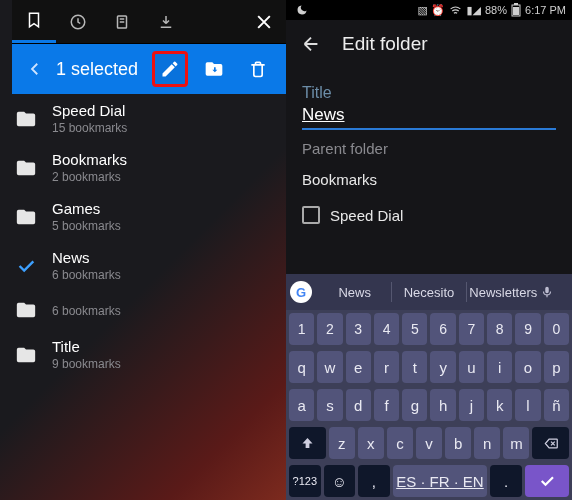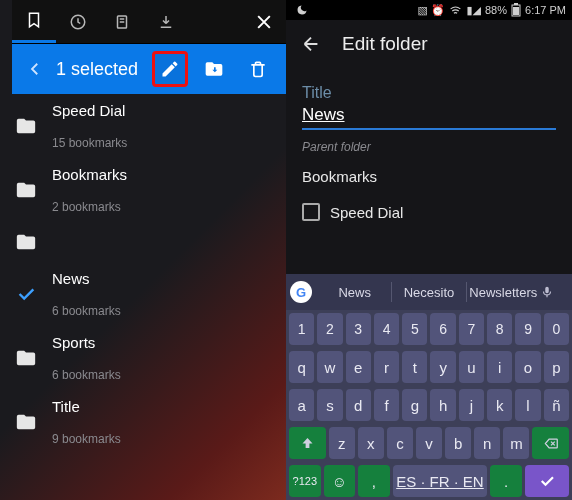--- a/index.html
+++ b/index.html
@@ -18,48 +18,48 @@
   .selbar { height: 50px; background:#0a79e8; display:flex; align-items:center; padding:0 10px; gap:8px; color:#fff; }
   .selbar .back { width:26px; display:flex;align-items:center;justify-content:center; }
   .selbar .seltext { flex:1; font-size:18px; }
   .selbar .aicon { width:36px; height:36px; display:flex;align-items:center;justify-content:center; }
   .selbar .hl { border:3px solid #e11; border-radius:4px; background:rgba(0,0,0,0.05); }
 
   .list { position:absolute; top:94px; bottom:46px; left:0; right:0; overflow:hidden; }
   .row { display:flex; align-items:center; padding:8px 14px; gap:14px; color:#fff; }
   .row .ic { width:24px; height:24px; display:flex;align-items:center;justify-content:center; color:#e8e8e8; }
   .row .txt .t { font-size:15px; color:#fff; }
-  .row .txt .s { font-size:12px; color:#8a8a8f; margin-top:17px; }
+  .row .txt .s { font-size:12px; color:#8a8a8f; margin-top:2px; }
 
   .bbar { position:absolute; bottom:0; left:0; right:0; height:46px; background:#0f0f10; display:flex; align-items:center; color:#fff; }
   .bbar > div { flex:1; display:flex;align-items:center;justify-content:center; font-size:13px; letter-spacing:1px; }
 
   
   .status { height:20px; background:#000; color:#cfcfcf; display:flex; align-items:center; justify-content:flex-end; padding:0 6px; font-size:11px; gap:4px; }
   .status .moon { margin-right:auto; margin-left:4px; }
   .rhead { height:48px; display:flex; align-items:center; gap:20px; padding:0 14px; color:#eee; }
   .rhead .title { font-size:19px; }
   .form { padding:10px 16px 0 16px; }
   .lbl { font-size:16px; color:#6c8da8; margin-top:6px; }
-  .lbl2 { font-size:12px; color:#8a8a8f; margin-top:10px;font-style:italic; }
+  .lbl2 { font-size:15px; color:#8a8a8f; margin-top:10px; }
   .inp { width:100%; background:transparent; border:none; border-bottom:2px solid #2a7ad6; color:#fff; font-size:17px; padding:3px 0; outline:none; text-decoration:underline; }
   .pf { color:#e8e8e8; font-size:15px; margin-top:14px; }
   .chkrow { display:flex; align-items:center; gap:10px; margin-top:18px; color:#e8e8e8; font-size:15px; }
   .chkrow .box { width:18px;height:18px;border:2px solid #aaa;border-radius:2px; }
 
   .kbd { position:absolute; bottom:0; left:0; right:0; background:#3d3f58; }
   .sug { height:36px; display:flex; align-items:center; background:#34364f; color:#d9d9e6; font-size:13px; padding:0 4px; gap:2px; }
   .sug .g { width:22px;height:22px;border-radius:50%;background:#fff;display:flex;align-items:center;justify-content:center;margin-right:6px;font-weight:bold;font-size:13px;}
   .sug .sg { flex:1; text-align:center; white-space:nowrap; overflow:hidden; }
   .sug .sep { width:1px; height:20px; background:#555770; }
   .sug .mic { width:28px; text-align:center; }
   .krow { display:flex; padding:3px 3px; gap:3px; }
   .key { flex:1; height:32px; background:#52547a; color:#e9e9f2; border-radius:4px; display:flex;align-items:center;justify-content:center; font-size:14px; }
   .key.num { background:#52547a; }
-  .key.dark { background:#15803d; }
+  .key.dark { background:#0f172a; }
   .key.ok { background:#7955c9; }
   .krow.r2 .key, .krow.r3 .key, .krow.r4 .key, .krow.r5 .key { font-size:15px; }
   .spacebar { flex:3; font-size:10px;text-decoration:underline; }
   .wide { flex:1.4; }
 
   svg { display:block; }
 </style>
 </head>
 <body>
 
@@ -142,40 +142,43 @@
           <div class="t">Bookmarks</div>
           <div class="s">2 bookmarks</div>
         </div>
       </div>
       <div class="row">
         <div class="ic">
           <svg width="22" height="22" viewBox="0 0 24 24" fill="#e6e6e6">
             <path d="M10 4H4a2 2 0 0 0-2 2v12a2 2 0 0 0 2 2h16a2 2 0 0 0 2-2V8a2 2 0 0 0-2-2h-8l-2-2z"></path>
           </svg>
         </div>
+        <div class="txt">
+          <div class="t">Games</div>
+          <div class="s">5 bookmarks</div>
+        </div>
       </div>
       <div class="row">
         <div class="ic">
           <svg width="22" height="22" viewBox="0 0 24 24" fill="none" stroke="#3da0ff" stroke-width="2.6">
             <path d="M5 12l5 5L20 7"></path>
           </svg>
         </div>
         <div class="txt">
           <div class="t">News</div>
           <div class="s">6 bookmarks</div>
         </div>
       </div>
       <div class="row">
         <div class="ic">
           <svg width="22" height="22" viewBox="0 0 24 24" fill="#e6e6e6">
             <path d="M10 4H4a2 2 0 0 0-2 2v12a2 2 0 0 0 2 2h16a2 2 0 0 0 2-2V8a2 2 0 0 0-2-2h-8l-2-2z"></path>
           </svg>
         </div>
         <div class="txt">
-          <div class="t">Sports</div>
           <div class="s">6 bookmarks</div>
         </div>
       </div>
       <div class="row">
         <div class="ic">
           <svg width="22" height="22" viewBox="0 0 24 24" fill="#e6e6e6">
             <path d="M10 4H4a2 2 0 0 0-2 2v12a2 2 0 0 0 2 2h16a2 2 0 0 0 2-2V8a2 2 0 0 0-2-2h-8l-2-2z"></path>
           </svg>
         </div>
         <div class="txt">

